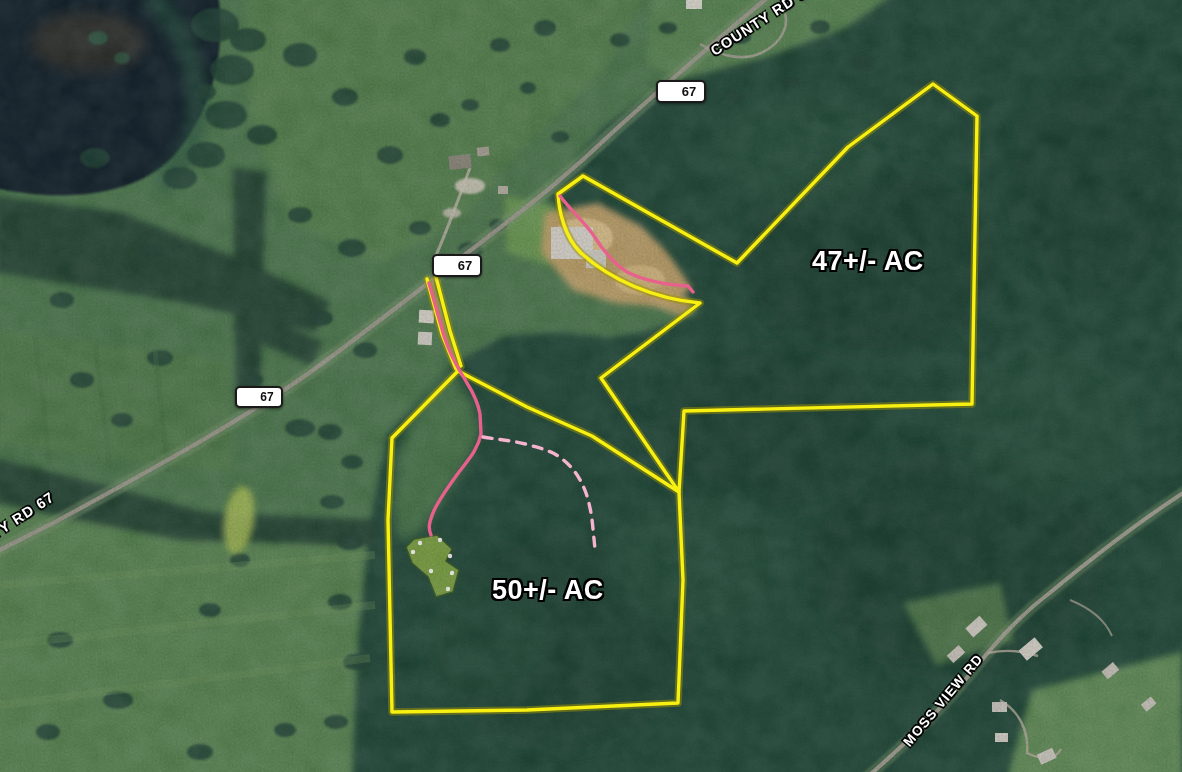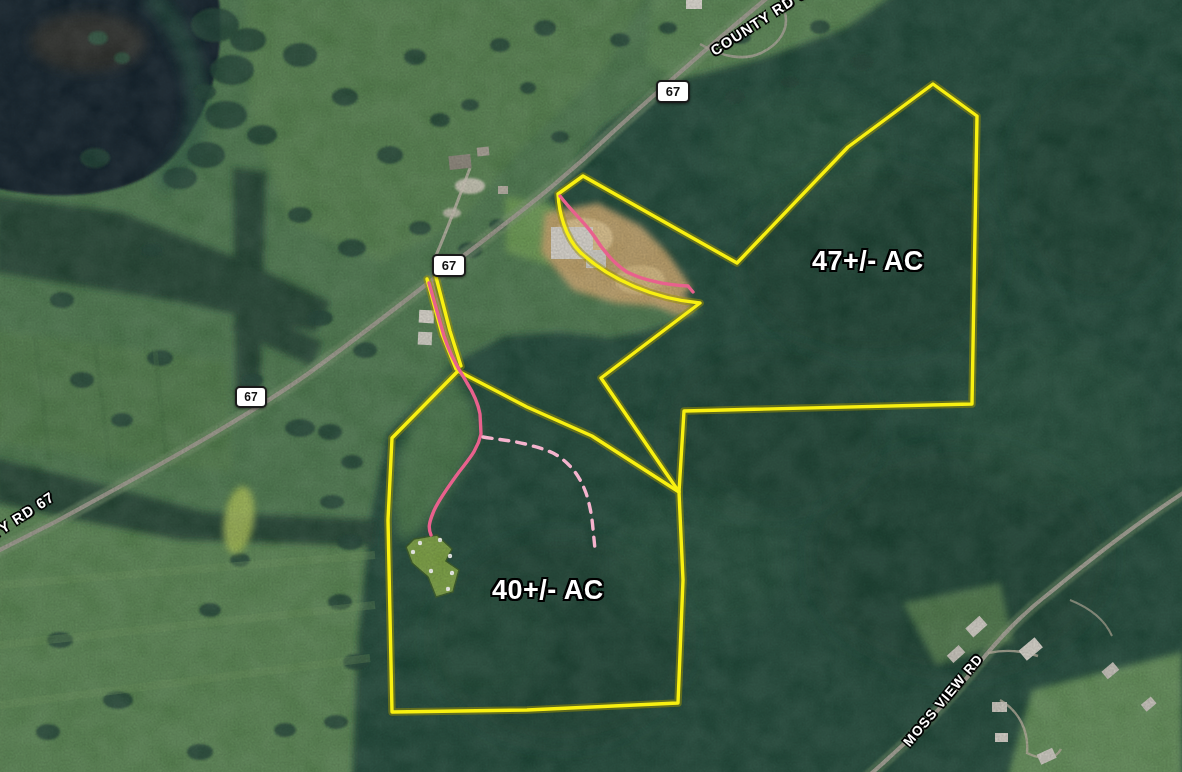--- a/index.html
+++ b/index.html
@@ -6,20 +6,21 @@
   .viewport {
     position:relative; width:1182px; height:772px; overflow:hidden;
     font-family:"Liberation Sans", sans-serif; background:#4a764b;
   }
   .viewport svg { position:absolute; left:0; top:0; display:block; }
   .shield {
     position:absolute; background:#ffffff; border:2px solid #1a1a1a; border-radius:5px;
     display:flex; align-items:center; justify-content:center;
     font-weight:bold; color:#111; box-shadow:0 1px 3px rgba(0,0,0,.55);
     z-index:6;
+    padding-left:16px;
   }
   .road-label {
     position:absolute; color:#ffffff; font-weight:bold; white-space:nowrap;
     letter-spacing:1.2px; transform-origin:left center; z-index:5;
     text-shadow:-1.5px -1.5px 0 #000, 1.5px -1.5px 0 #000, -1.5px 1.5px 0 #000,
                  1.5px 1.5px 0 #000, 0 2px 2px rgba(0,0,0,.45);
   }
   .ac-label {
     position:absolute; color:#ffffff; font-weight:bold; font-size:27px; letter-spacing:.5px;
     z-index:5; white-space:nowrap;
@@ -261,14 +262,14 @@
   </div>
   <div class="shield" style="left:235px; top:386px; width:28px; height:18px; font-size:12px;">
     <span>67</span>
   </div>
 
   <div class="road-label" style="left:712px; top:44px; font-size:14.5px; transform:rotate(-33deg);">COUNTY RD 67</div>
   <div class="road-label" style="left:-48px; top:553px; font-size:14.5px; transform:rotate(-33deg);">COUNTY RD 67</div>
   <div class="road-label" style="left:906px; top:737px; font-size:13.5px; transform:rotate(-50deg);">MOSS VIEW RD</div>
 
   <div class="ac-label" style="left:812px; top:246px;">47+/- AC</div>
-  <div class="ac-label" style="left:492px; top:575px;">40+/- AC</div>
+  <div class="ac-label" style="left:492px; top:575px;">50+/- AC</div>
 </div>
 
 </body></html>

